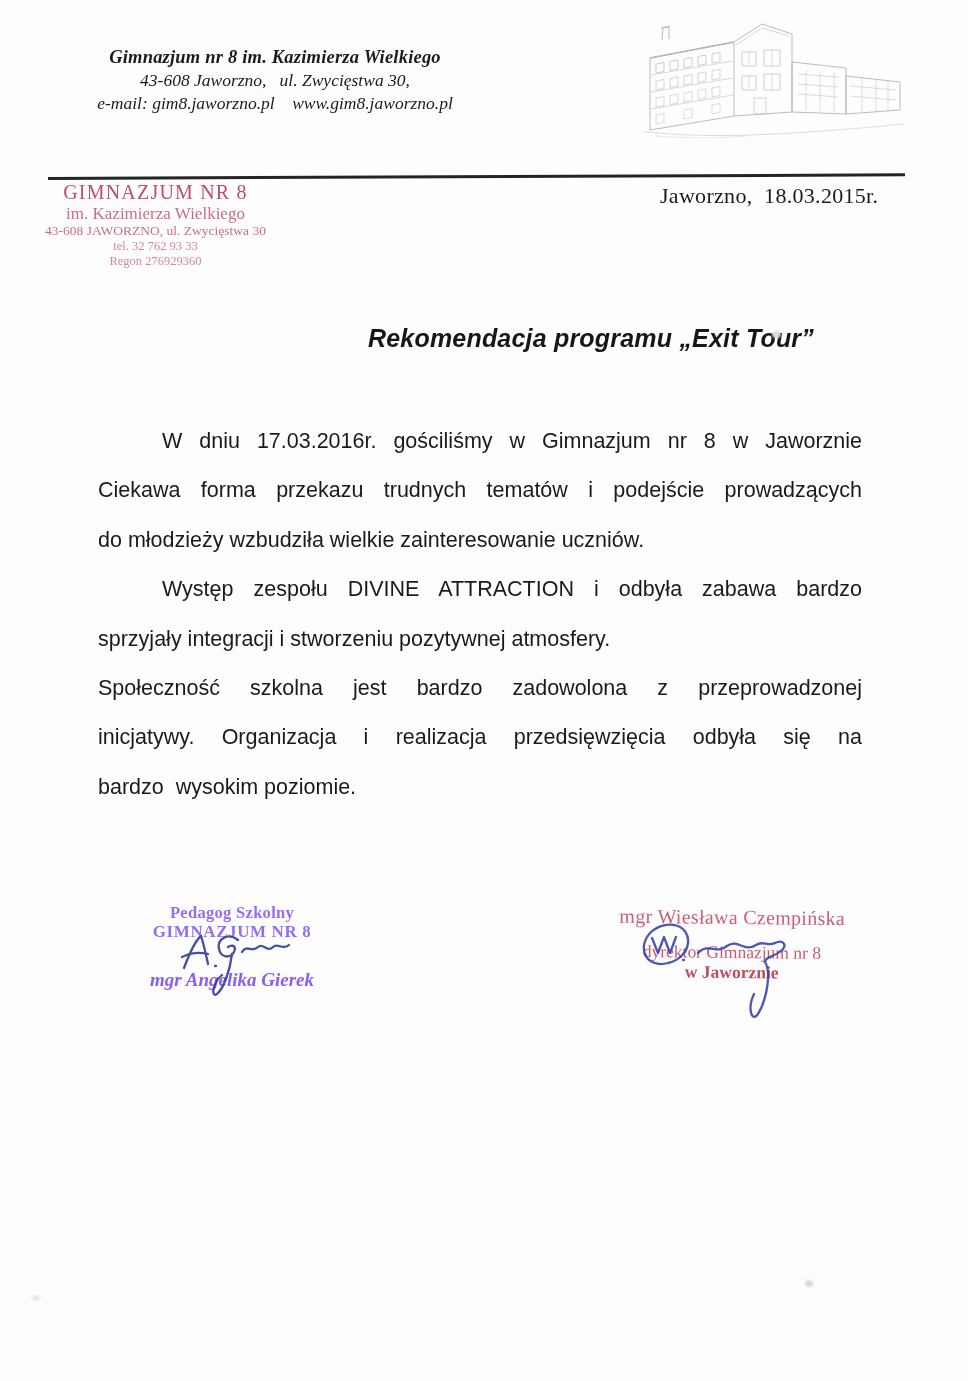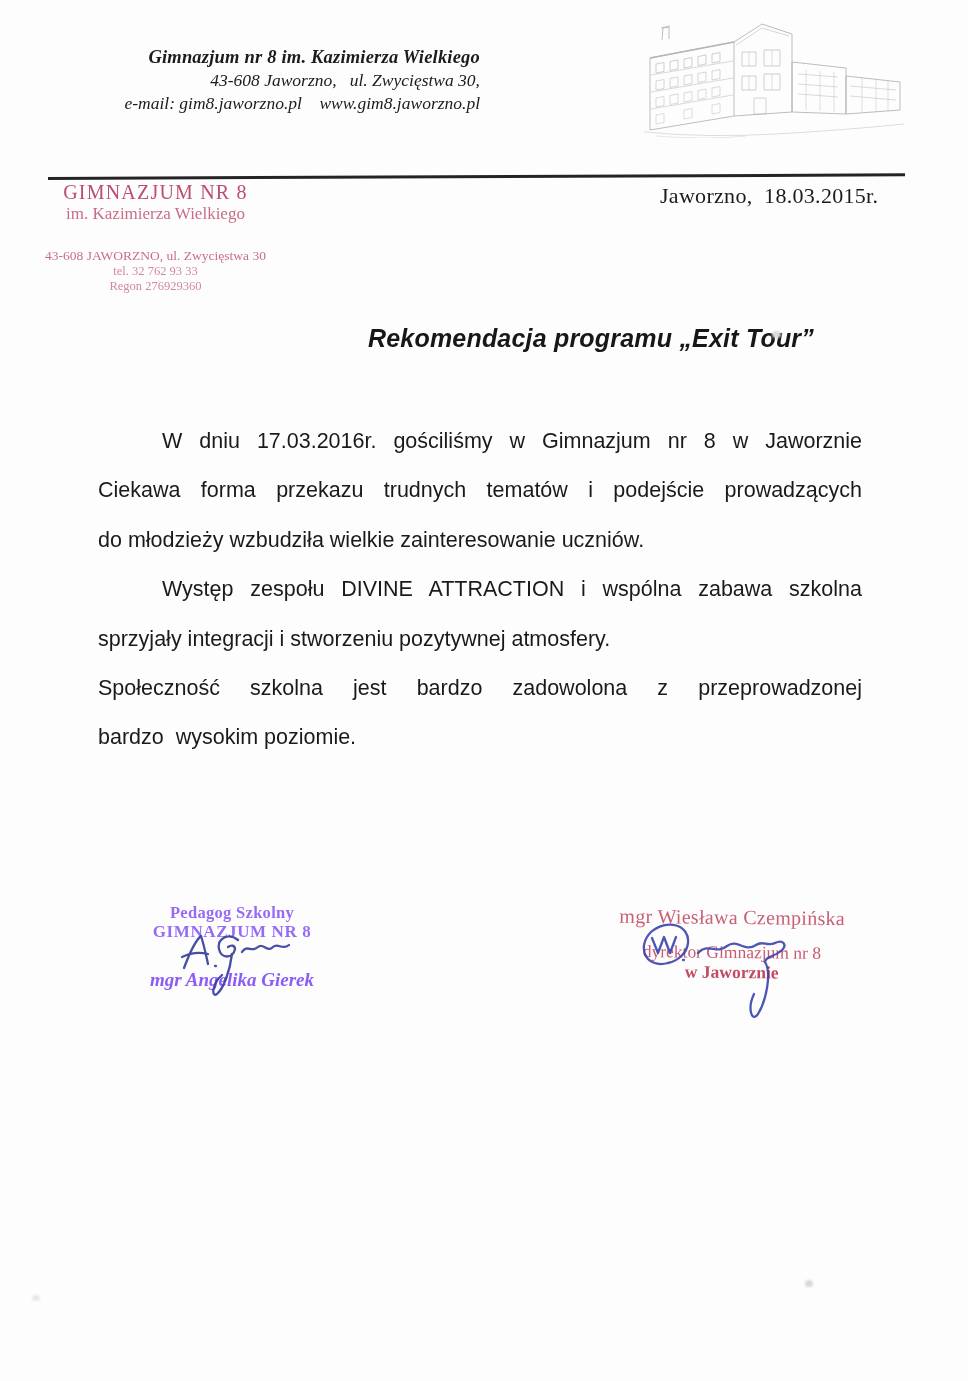--- a/index.html
+++ b/index.html
@@ -6,42 +6,42 @@
   html,body { margin:0; padding:0; background:#ffffff; }
   .paper {
     position:relative; width:968px; height:1381px;
     background:#fdfdfd; overflow:hidden;
     font-family:"Liberation Serif", serif; color:#1b1b1d;
   }
 
   
   .letterhead {
     position:absolute; left:70px; top:46px; width:410px;
-    text-align:right; font-style:italic; line-height:23px;
+    text-align:center; font-style:italic; line-height:23px;
   }
   .lh-name  { font-size:18.5px; font-weight:bold; letter-spacing:.2px; }
   .lh-addr  { font-size:17.5px; }
   .lh-phone { font-size:17.5px; }
   .lh-mail  { font-size:17.5px; }
 
   .building-sketch { position:absolute; left:636px; top:18px; width:272px; height:120px; }
 
   
   .rule {
     position:absolute; left:48px; top:177px; width:857px; height:2.6px;
     background:#242426; transform:rotate(-0.25deg); transform-origin:left center;
   }
   .header-stamp {
     position:absolute; left:28px; top:181px; width:255px; text-align:center;
     font-family:"Liberation Serif", serif;
   }
   .hs { white-space:nowrap; }
   .hs-0 { font-size:20px;   line-height:23px; letter-spacing:1.2px; }
   .hs-1 { font-size:17px;   line-height:19px; opacity:.82; }
-  .hs-2 { font-size:13.5px; line-height:16px; opacity:.82;margin-top:25px; }
+  .hs-2 { font-size:13.5px; line-height:16px; opacity:.82; }
   .hs-3 { font-size:12.5px; line-height:15px; opacity:.68; }
   .hs-4 { font-size:12.5px; line-height:15px; opacity:.68; }
 
   .dateline { position:absolute; left:660px; top:183px; font-size:22px; letter-spacing:.3px; }
 
   
   .doc-title {
     position:absolute; left:0; top:324px; width:814px; text-align:right;
     font-family:"Liberation Sans", sans-serif;
     font-size:25px; font-weight:bold; font-style:italic; letter-spacing:.2px; color:#17171a;
@@ -134,23 +134,24 @@
     </div>
 
   <div class="dateline">Jaworzno,&nbsp; 18.03.2015r.</div>
 
   <div class="doc-title">Rekomendacja programu „Exit Tour”</div>
 
   <div class="body-text">
       <div class="bl bl-0 justify indent">W dniu 17.03.2016r. gościliśmy w Gimnazjum nr 8 w Jaworznie</div>
       <div class="bl bl-2 justify">Ciekawa forma przekazu trudnych tematów i podejście prowadzących</div>
       <div class="bl bl-3">do młodzieży wzbudziła wielkie zainteresowanie uczniów.</div>
-      <div class="bl bl-4 justify indent">Występ zespołu DIVINE ATTRACTION i wspólna zabawa szkolna</div>
+      <div class="bl bl-4 justify indent">Występ zespołu DIVINE ATTRACTION i odbyła zabawa bardzo</div>
       <div class="bl bl-5">sprzyjały integracji i stworzeniu pozytywnej atmosfery.</div>
       <div class="bl bl-6 justify">Społeczność szkolna jest bardzo zadowolona z przeprowadzonej</div>
+      <div class="bl bl-7 justify">inicjatywy. Organizacja i realizacja przedsięwzięcia odbyła się na</div>
       <div class="bl bl-8">bardzo&nbsp; wysokim poziomie.</div>
     </div>
 
   <div class="left-stamp" style="color: #8b5cf6;">
       <div class="ls ls-0">Pedagog Szkolny</div>
       <div class="ls ls-1">GIMNAZJUM NR 8</div>
       <div class="ls ls-2">mgr Angelika Gierek</div>
     </div>
   <svg class="sig-ink left" viewBox="0 0 135 75" xmlns="http://www.w3.org/2000/svg" style="color: rgb(51, 61, 152);">
     <g fill="none" stroke="currentColor" stroke-width="2.3" stroke-linecap="round" stroke-linejoin="round" opacity=".9">

